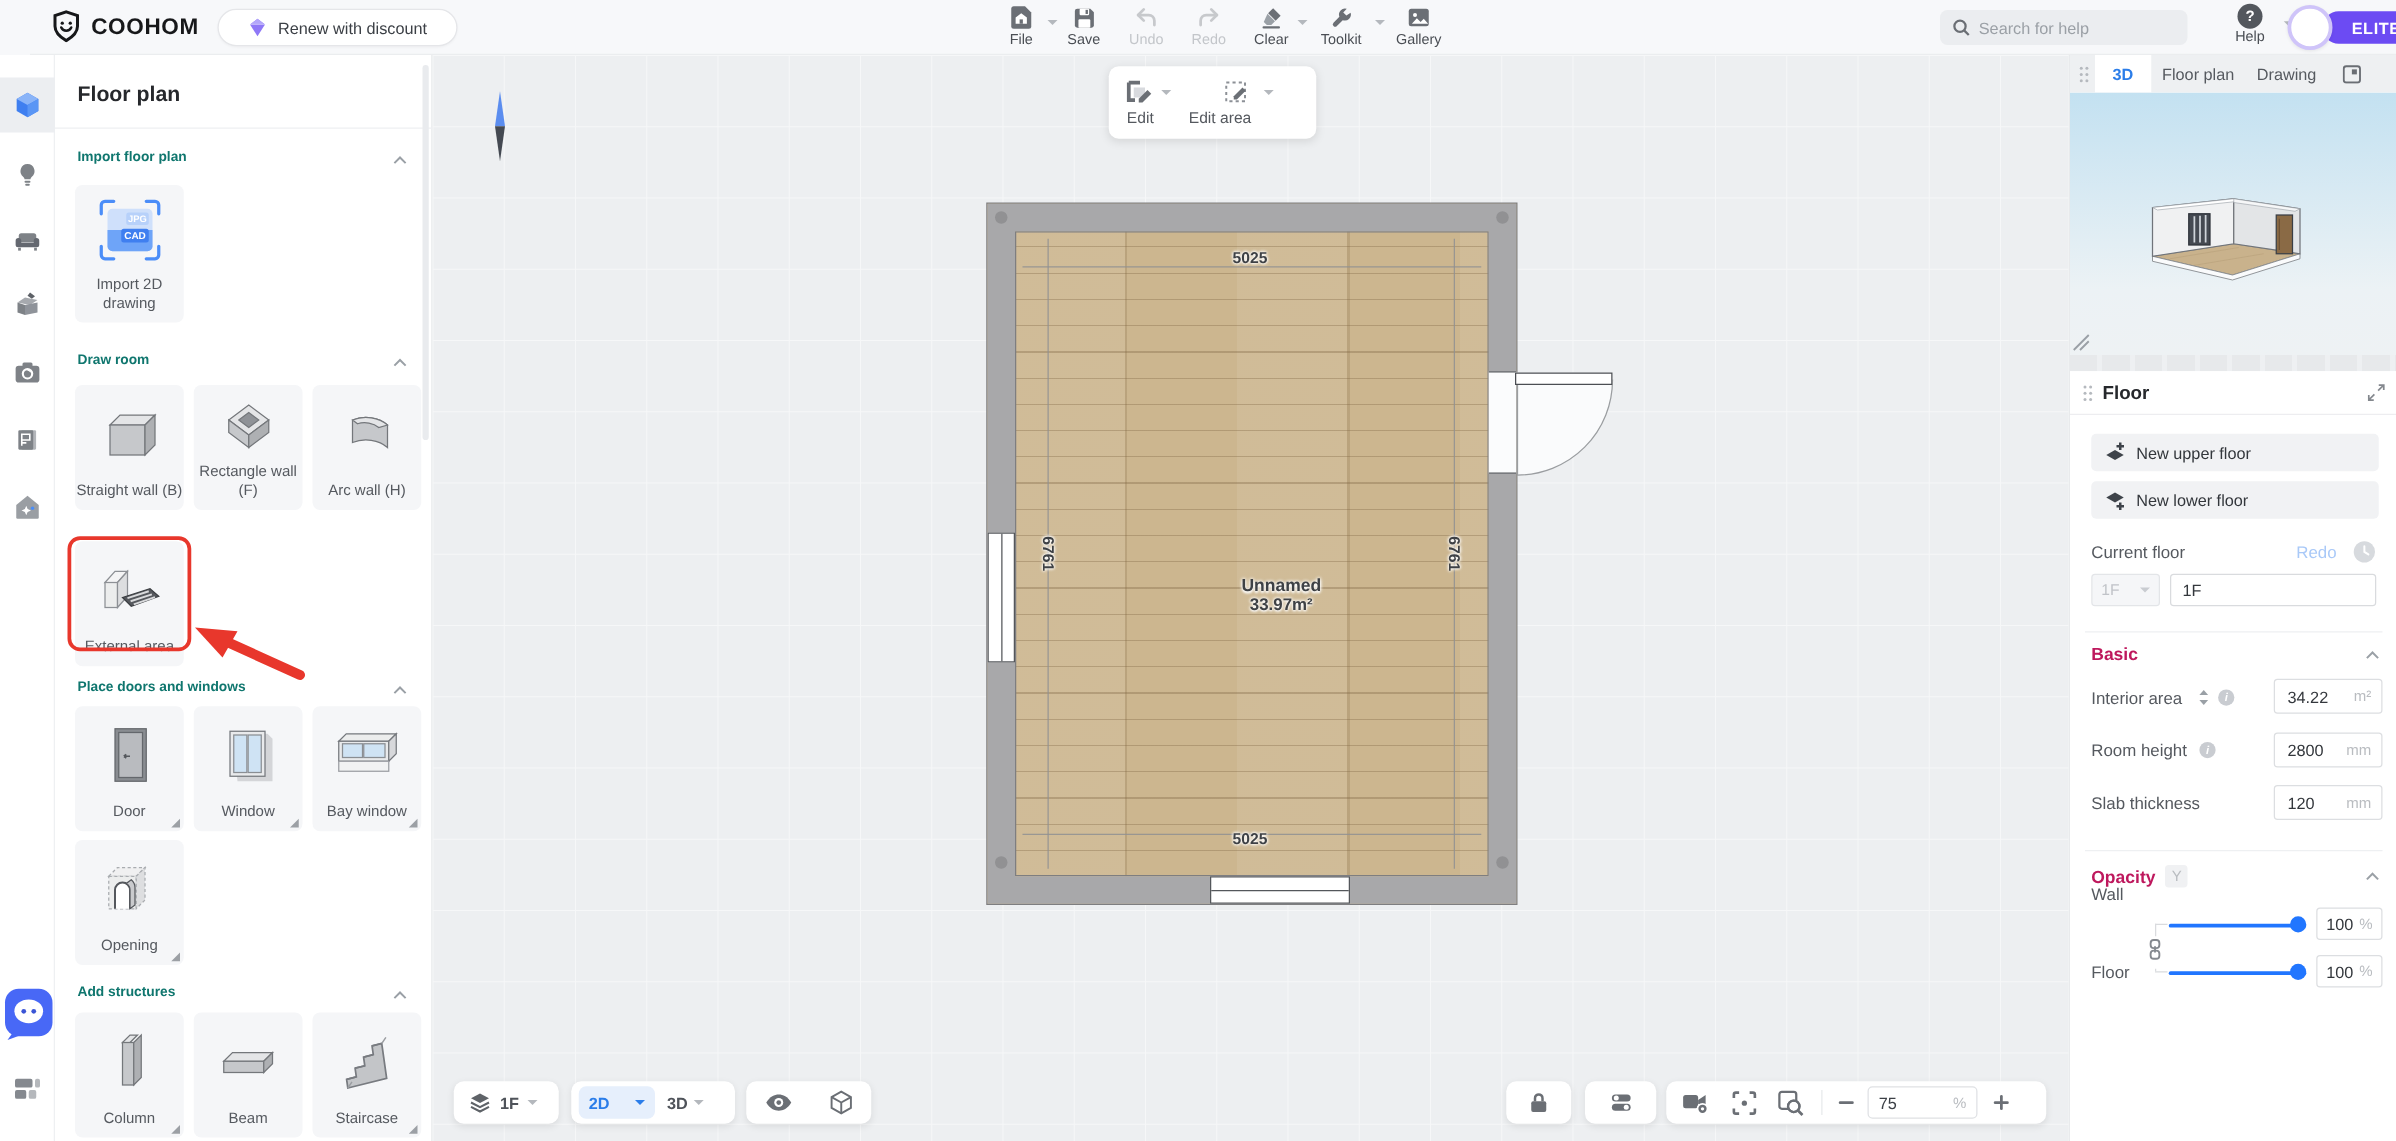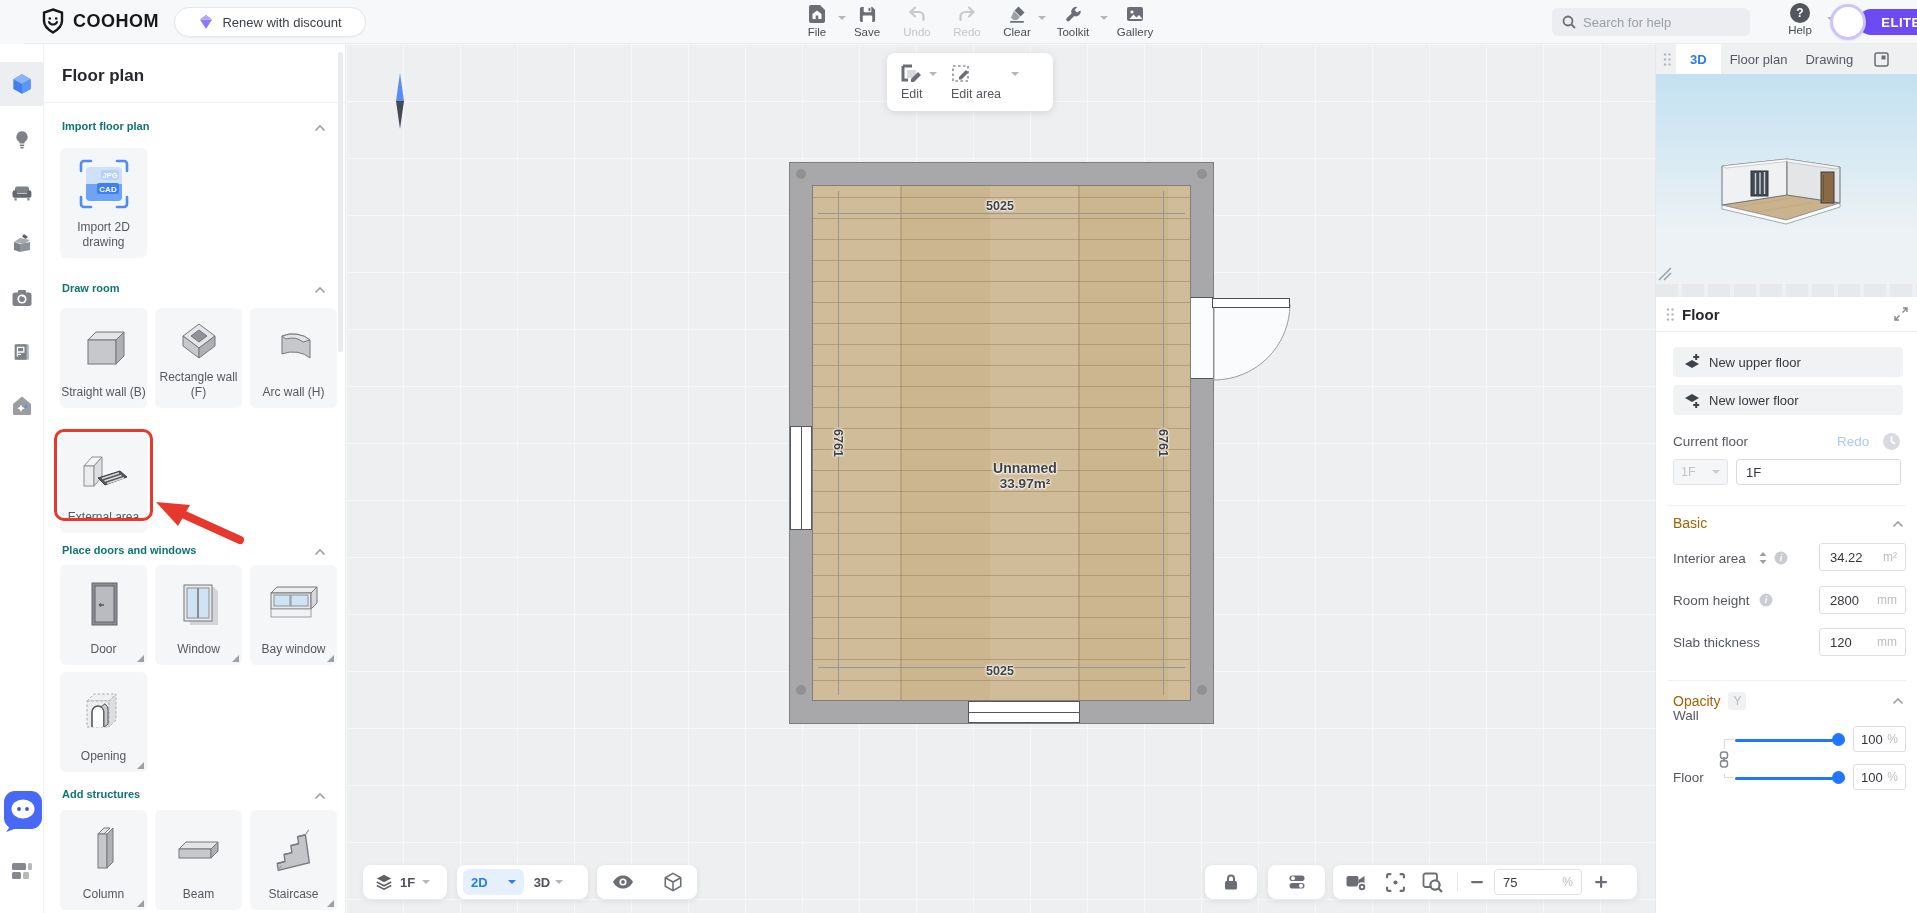--- a/index.html
+++ b/index.html
@@ -51,21 +51,21 @@
   .corner-tri{position:absolute;right:3px;bottom:3px;width:0;height:0;border-left:7px solid transparent;border-bottom:7px solid #9ca0a5;}
   .ext-hl{position:absolute;left:10px;top:385px;width:99px;height:92px;border:3px solid #e8372c;border-radius:10px;pointer-events:none;z-index:5;}
   .sp-arrow{position:absolute;left:0;top:0;width:302px;height:869px;pointer-events:none;z-index:6;}
   .sp-scroll{position:absolute;left:294px;top:8px;width:5px;height:300px;border-radius:3px;background:#e9ebee;}
 
   
   .canvas{position:absolute;left:346px;top:44px;width:1309px;height:869px;background-color:#edeff1;
     background-image:linear-gradient(#f6f7f8 1px,transparent 1px),linear-gradient(90deg,#f6f7f8 1px,transparent 1px);
     background-size:57px 57px;overflow:hidden;}
   .edit-float{position:absolute;left:541px;top:9px;width:166px;height:58px;background:#fff;border-radius:8px;box-shadow:0 2px 8px rgba(0,0,0,.1);display:flex;align-items:center;padding:0 10px;z-index:20;}
-  .ef-item{display:flex;flex-direction:column;align-items:flex-start;cursor:pointer;}
+  .ef-item{display:flex;flex-direction:column;align-items:flex-end;cursor:pointer;}
   .ef-item .t-lb{font-size:12.5px;color:#55595f;margin-top:3px;}
   .ef-caret{width:0;height:0;border:4px solid transparent;border-top-color:#b4b8bd;margin:0 2px 12px 6px;}
   .plan{position:absolute;left:444px;top:119px;width:423px;height:560px;border:22px solid #a8a8aa;background-color:#ccb68f;
     background-image:repeating-linear-gradient(0deg,rgba(0,0,0,0) 0 20px,rgba(125,100,66,.35) 20px 21px),
       repeating-linear-gradient(90deg,rgba(255,255,255,.08) 0 88px,rgba(120,95,60,.22) 88px 90px,rgba(0,0,0,0) 90px 178px);
     box-shadow:0 0 0 1px #7e7e80, inset 0 0 0 1px #7e7e80;}
   .dot{position:absolute;width:10px;height:10px;border-radius:50%;background:#919193;}
   .guide{position:absolute;background:#8f9092;opacity:.85;}
   .dim{position:absolute;font-size:12.5px;font-weight:700;color:#3e4145;text-shadow:0 0 3px #fff,0 0 3px #fff,0 0 2px #fff;white-space:nowrap;z-index:4;}
   .room-lb{position:absolute;text-align:center;color:#3e4145;text-shadow:0 0 3px #fff,0 0 3px #fff,0 1px 2px #fff;z-index:4;}
@@ -99,21 +99,21 @@
   .rp-h{position:absolute;left:0;top:253px;width:262px;height:35px;background:#fff;border-bottom:1px solid #ededf0;display:flex;align-items:center;padding:0 10px;gap:7px;}
   .rp-h .title{font-size:15px;font-weight:700;color:#26282c;}
   .rp-btn{position:absolute;left:17px;width:230px;height:30px;background:#f1f2f4;border-radius:4px;display:flex;align-items:center;padding:0 10px;gap:8px;cursor:pointer;}
   .rp-btn span{font-size:13px;color:#33373c;}
   .rp-row-lb{font-size:13.5px;color:#55595f;}
   .fsel{position:absolute;left:17px;top:415px;width:55px;height:26px;background:#f5f6f8;border:1px solid #e3e5e8;border-radius:3px;display:flex;align-items:center;justify-content:space-between;padding:0 7px;}
   .fsel span{font-size:12.5px;color:#c0c3c8;}
   .fname{position:absolute;left:80px;top:415px;width:165px;height:26px;border:1px solid #d9dbde;border-radius:3px;}
   .fname input{width:100%;height:100%;border:none;outline:none;padding:0 9px;font-size:13px;color:#33373c;font-family:"Liberation Sans",sans-serif;background:transparent;}
   .hdiv{position:absolute;left:12px;width:238px;height:1px;background:#eef0f2;}
-  .sec2-h{position:absolute;left:17px;font-size:14px;font-weight:400;color:#a16207;}
+  .sec2-h{position:absolute;left:17px;font-size:14px;font-weight:700;color:#be185d;}
   .numbox{position:absolute;left:163px;width:87px;height:28px;border:1px solid #dcdee1;border-radius:3px;display:flex;align-items:center;}
   .numbox input{width:48px;border:none;outline:none;padding-left:10px;font-size:13px;color:#33373c;font-family:"Liberation Sans",sans-serif;background:transparent;}
   .numbox .unit{position:absolute;right:8px;}
   .slider{position:absolute;left:79px;width:110px;height:14px;}
   .slider .track{position:absolute;left:0;top:6px;width:110px;height:3px;border-radius:2px;background:#2176ff;}
   .slider .thumb{position:absolute;right:0;top:0;width:13px;height:13px;border-radius:50%;background:#2176ff;cursor:pointer;}
   .smallbox{position:absolute;left:197px;width:53px;height:26px;border:1px solid #dcdee1;border-radius:3px;display:flex;align-items:center;justify-content:space-between;padding:0 7px;}
   .smallbox span.val{font-size:13px;color:#33373c;}
   .ybadge{font-size:12px;color:#b9bcc0;background:#f0f1f3;border-radius:3px;width:18px;height:18px;display:flex;align-items:center;justify-content:center;margin-left:8px;}
   .linkline{position:absolute;left:68px;top:695px;width:1px;height:38px;background:#d9dbde;}

